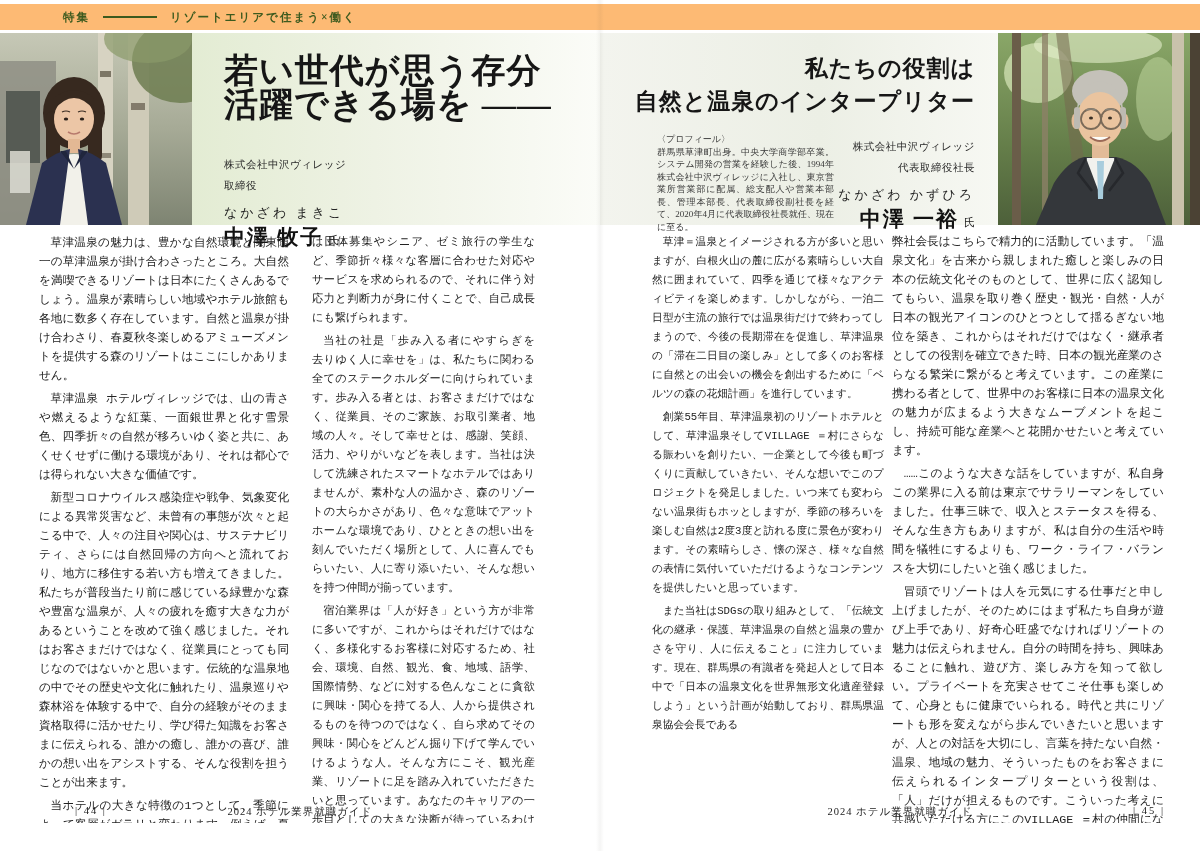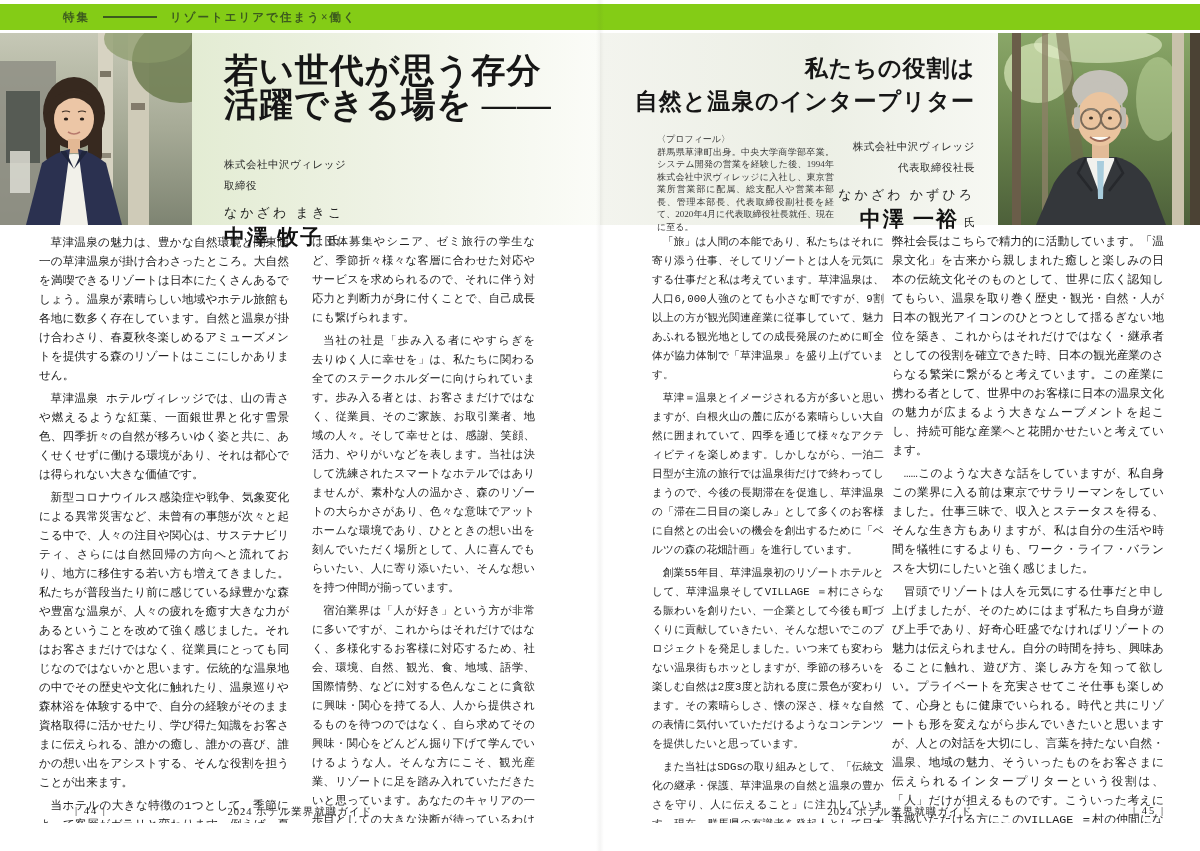--- a/index.html
+++ b/index.html
@@ -1,21 +1,21 @@
 <!DOCTYPE html>
 <html lang="ja"><head>
 <meta charset="utf-8">
 <style>
   html,body{margin:0;padding:0;background:#ffffff;}
   #spread{
     position:relative;width:1200px;height:851px;background:#ffffff;overflow:hidden;
     font-family:"Liberation Serif","DejaVu Serif",serif;color:#1e1e1e;
   }
   
-  .band{position:absolute;left:0;top:4px;width:1200px;height:26px;background:#84cc16;
+  .band{position:absolute;left:0;top:4px;width:1200px;height:26px;background:#fdba74;
     display:flex;align-items:center;}
   .band-inner{display:flex;align-items:center;margin-left:63px;color:#3c5a1e;}
   .band-label{font-size:11.5px;font-weight:700;letter-spacing:2px;}
   .band-rule{width:54px;height:2px;background:#3c5a1e;margin:0 13px;}
   .band-title{font-size:11.5px;font-weight:700;letter-spacing:2px;}
   
   .wash-left{position:absolute;left:190px;top:33px;width:410px;height:192px;
     background:linear-gradient(90deg,#e3ecd3 0%,#eef2e4 45%,#fbfcf8 100%);}
   .wash-right{position:absolute;left:600px;top:33px;width:400px;height:192px;
     background:linear-gradient(90deg,#f3f4ee 0%,#ecefe5 55%,#f7f8f3 100%);}
@@ -202,21 +202,20 @@
       <p class="para indent">草津温泉 ホテルヴィレッジでは、山の青さや燃えるような紅葉、一面銀世界と化す雪景色、四季折々の自然が移ろいゆく姿と共に、あくせくせずに働ける環境があり、それは都心では得られない大きな価値です。</p>
       <p class="para indent">新型コロナウイルス感染症や戦争、気象変化による異常災害など、未曾有の事態が次々と起こる中で、人々の注目や関心は、サステナビリティ、さらには自然回帰の方向へと流れており、地方に移住する若い方も増えてきました。私たちが普段当たり前に感じている緑豊かな森や豊富な温泉が、人々の疲れを癒す大きな力があるということを改めて強く感じました。それはお客さまだけではなく、従業員にとっても同じなのではないかと思います。伝統的な温泉地の中でその歴史や文化に触れたり、温泉巡りや森林浴を体験する中で、自分の経験がそのまま資格取得に活かせたり、学び得た知識をお客さまに伝えられる、誰かの癒し、誰かの喜び、誰かの想い出をアシストする、そんな役割を担うことが出来ます。</p>
       <p class="para indent">当ホテルの大きな特徴の1つとして、季節によって客層がガラリと変わります。例えば、夏に一番多い客層はご家族連れや三世代ですが、秋</p>
     </div>
   <div class="col col-b">
       <p class="para">は団体募集やシニア、ゼミ旅行の学生など、季節折々様々な客層に合わせた対応やサービスを求められるので、それに伴う対応力と判断力が身に付くことで、自己成長にも繋げられます。</p>
       <p class="para indent">当社の社是「歩み入る者にやすらぎを　去りゆく人に幸せを」は、私たちに関わる全てのステークホルダーに向けられています。歩み入る者とは、お客さまだけではなく、従業員、そのご家族、お取引業者、地域の人々。そして幸せとは、感謝、笑顔、活力、やりがいなどを表します。当社は決して洗練されたスマートなホテルではありませんが、素朴な人の温かさ、森のリゾートの大らかさがあり、色々な意味でアットホームな環境であり、ひとときの想い出を刻んでいただく場所として、人に喜んでもらいたい、人に寄り添いたい、そんな想いを持つ仲間が揃っています。</p>
       <p class="para indent">宿泊業界は「人が好き」という方が非常に多いですが、これからはそれだけではなく、多様化するお客様に対応するため、社会、環境、自然、観光、食、地域、語学、国際情勢、などに対する色んなことに貪欲に興味・関心を持てる人、人から提供されるものを待つのではなく、自ら求めてその興味・関心をどんどん掘り下げて学んでいけるような人。そんな方にこそ、観光産業、リゾートに足を踏み入れていただきたいと思っています。あなたのキャリアの一歩目としての大きな決断が待っているわけですが、安心して飛び込んで来てください。長い人生の中で、ご縁があってホテルヴィレッジを選んでいただける方にお会いできることをスタッフ一同心より楽しみにしています。</p>
     </div>
   <div class="col col-c">
-      <p class="para indent">「旅」は人間の本能であり、私たちはそれに寄り添う仕事、そしてリゾートとは人を元気にする仕事だと私は考えています。草津温泉は、人口6,000人強のとても小さな町ですが、9割以上の方が観光関連産業に従事していて、魅力あふれる観光地としての成長発展のために町全体が協力体制で「草津温泉」を盛り上げています。</p>
       <p class="para indent">草津＝温泉とイメージされる方が多いと思いますが、白根火山の麓に広がる素晴らしい大自然に囲まれていて、四季を通じて様々なアクティビティを楽しめます。しかしながら、一泊二日型が主流の旅行では温泉街だけで終わってしまうので、今後の長期滞在を促進し、草津温泉の「滞在二日目の楽しみ」として多くのお客様に自然との出会いの機会を創出するために「ベルツの森の花畑計画」を進行しています。</p>
       <p class="para indent">創業55年目、草津温泉初のリゾートホテルとして、草津温泉そしてVILLAGE ＝村にさらなる賑わいを創りたい、一企業として今後も町づくりに貢献していきたい、そんな想いでこのプロジェクトを発足しました。いつ来ても変わらない温泉街もホッとしますが、季節の移ろいを楽しむ自然は2度3度と訪れる度に景色が変わります。その素晴らしさ、懐の深さ、様々な自然の表情に気付いていただけるようなコンテンツを提供したいと思っています。</p>
       <p class="para indent">また当社はSDGsの取り組みとして、「伝統文化の継承・保護、草津温泉の自然と温泉の豊かさを守り、人に伝えること」に注力しています。現在、群馬県の有識者を発起人として日本中で「日本の温泉文化を世界無形文化遺産登録しよう」という計画が始動しており、群馬県温泉協会会長である</p>
     </div>
   <div class="col col-d">
       <p class="para">弊社会長はこちらで精力的に活動しています。「温泉文化」を古来から親しまれた癒しと楽しみの日本の伝統文化そのものとして、世界に広く認知してもらい、温泉を取り巻く歴史・観光・自然・人が日本の観光アイコンのひとつとして揺るぎない地位を築き、これからはそれだけではなく・継承者としての役割を確立できた時、日本の観光産業のさらなる繁栄に繋がると考えています。この産業に携わる者として、世界中のお客様に日本の温泉文化の魅力が広まるよう大きなムーブメントを起こし、持続可能な産業へと花開かせたいと考えています。</p>
       <p class="para indent">……このような大きな話をしていますが、私自身この業界に入る前は東京でサラリーマンをしていました。仕事三昧で、収入とステータスを得る、そんな生き方もありますが、私は自分の生活や時間を犠牲にするよりも、ワーク・ライフ・バランスを大切にしたいと強く感じました。</p>
       <p class="para indent">冒頭でリゾートは人を元気にする仕事だと申し上げましたが、そのためにはまず私たち自身が遊び上手であり、好奇心旺盛でなければリゾートの魅力は伝えられません。自分の時間を持ち、興味あることに触れ、遊び方、楽しみ方を知って欲しい。プライベートを充実させてこそ仕事も楽しめて、心身ともに健康でいられる。時代と共にリゾートも形を変えながら歩んでいきたいと思いますが、人との対話を大切にし、言葉を持たない自然・温泉、地域の魅力、そういったものをお客さまに伝えられるインタープリターという役割は、「人」だけが担えるものです。こういった考えに共感いただける方にこのVILLAGE ＝村の仲間になっていただきたいと思っています。</p>
     </div>
 

